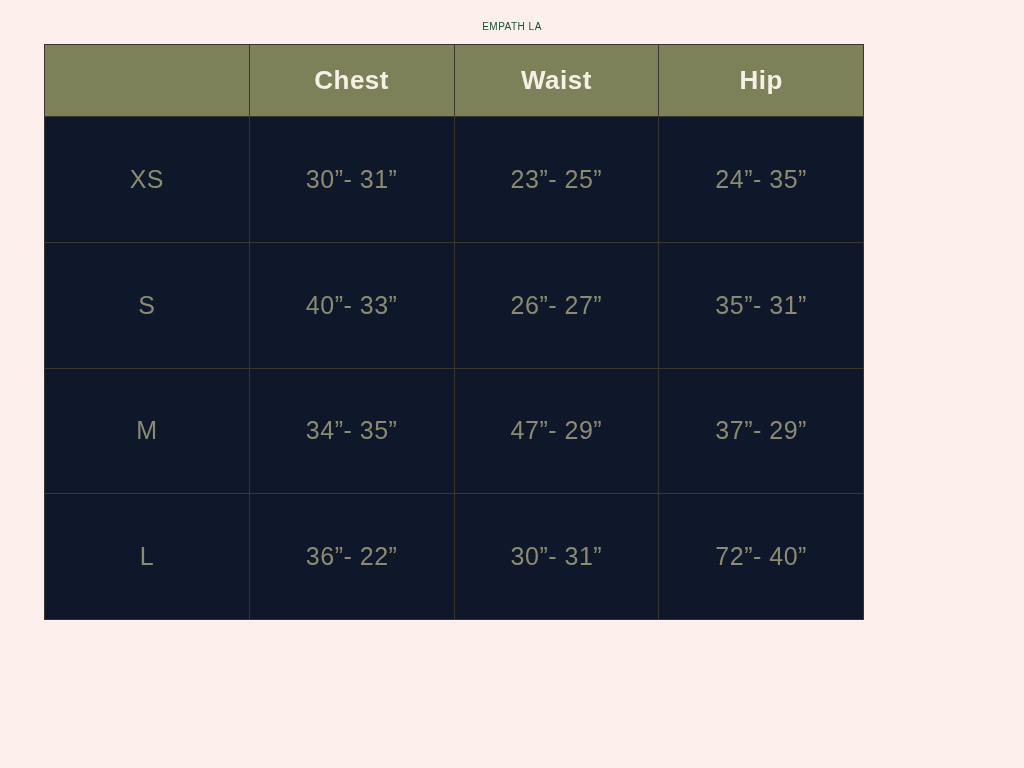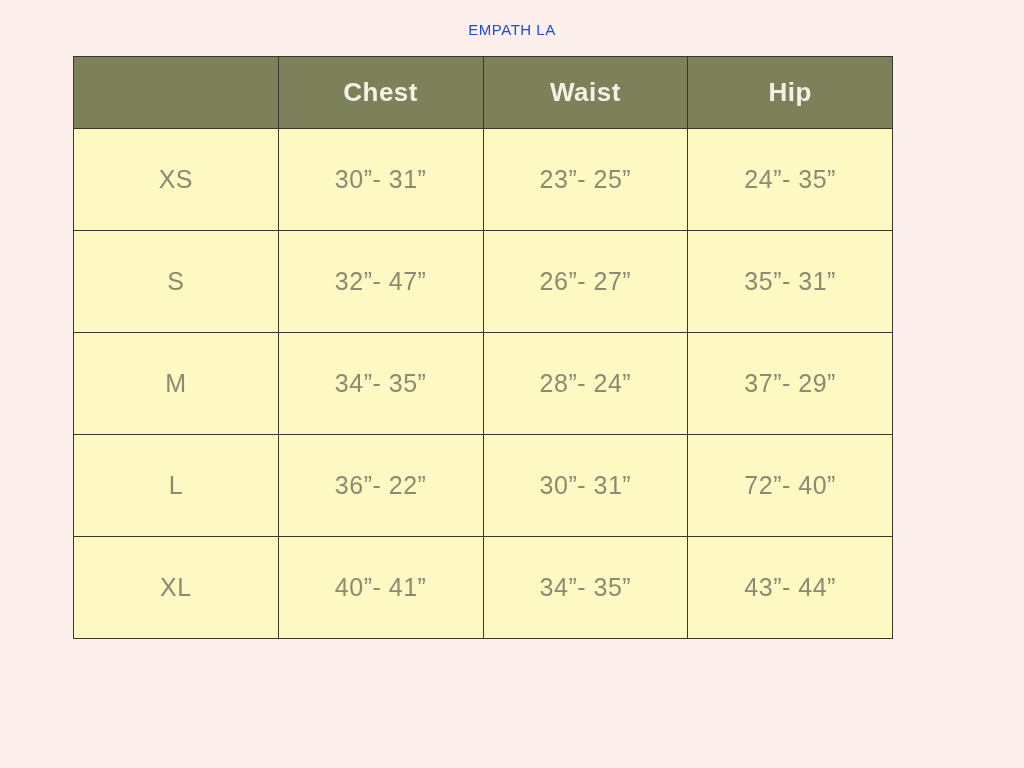--- a/index.html
+++ b/index.html
@@ -13,54 +13,53 @@
     font-family: "Liberation Sans", "DejaVu Sans", sans-serif;
     overflow: hidden;
     position: relative;
   }
   .page-title {
     position: absolute;
     top: 21px;
     left: 0;
     width: 100%;
     text-align: center;
-    font-size: 15px;
+    font-size: 10px;
     font-weight: 500;
     letter-spacing: 0.5px;
-    color: #1d4ed8;
+    color: #14532d;
   }
   table.size-chart {
     position: absolute;
     left: 44px;
-    top: 56px;
+    top: 44px;
     width: 820px;
     height: 576px;
     border-collapse: collapse;
     table-layout: fixed;
-    margin-left: 29px;
   }
   table.size-chart th,
   table.size-chart td {
     border: 1px solid #3a372f;
     text-align: center;
     vertical-align: middle;
     width: 25%;
     padding: 0;
   }
   table.size-chart thead th {
     height: 71px;
     background: #7d8159;
     color: #f6f1e4;
     font-size: 26px;
     font-weight: 600;
     letter-spacing: 0.5px;
   }
   table.size-chart tbody td {
     height: 101px;
-    background: #fef9c3;
+    background: #0f172a;
     color: #8c8a71;
     font-size: 25px;
     font-weight: 400;
     letter-spacing: 0.5px;
   }
 </style>
 </head>
 <body>
 
 <div class="page-title">EMPATH LA</div>
@@ -76,36 +75,30 @@
   </thead>
   <tbody>
       <tr>
         <td>XS</td>
         <td>30”- 31”</td>
         <td>23”- 25”</td>
         <td>24”- 35”</td>
       </tr>
       <tr>
         <td>S</td>
-        <td>32”- 47”</td>
+        <td>40”- 33”</td>
         <td>26”- 27”</td>
         <td>35”- 31”</td>
       </tr>
       <tr>
         <td>M</td>
         <td>34”- 35”</td>
-        <td>28”- 24”</td>
+        <td>47”- 29”</td>
         <td>37”- 29”</td>
       </tr>
       <tr>
         <td>L</td>
         <td>36”- 22”</td>
         <td>30”- 31”</td>
         <td>72”- 40”</td>
       </tr>
-      <tr>
-        <td>XL</td>
-        <td>40”- 41”</td>
-        <td>34”- 35”</td>
-        <td>43”- 44”</td>
-      </tr>
     </tbody>
 </table>
 
 </body></html>

